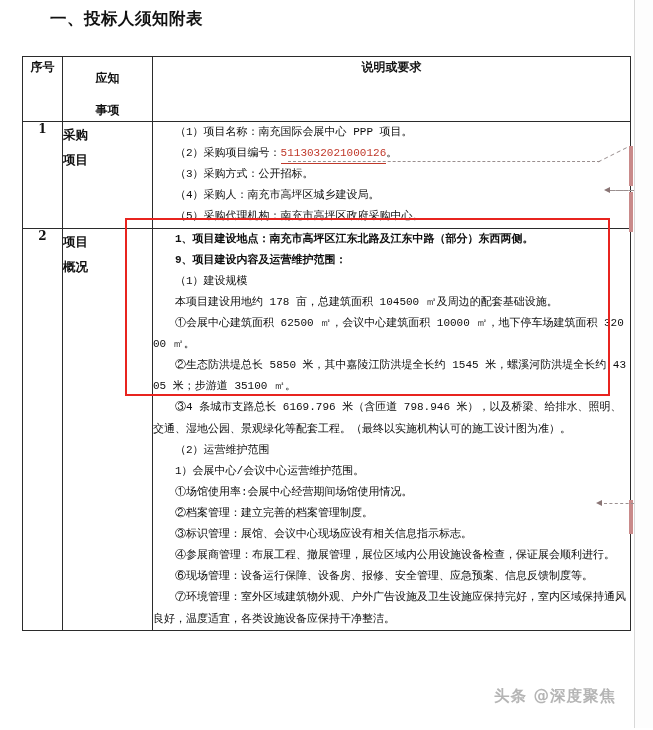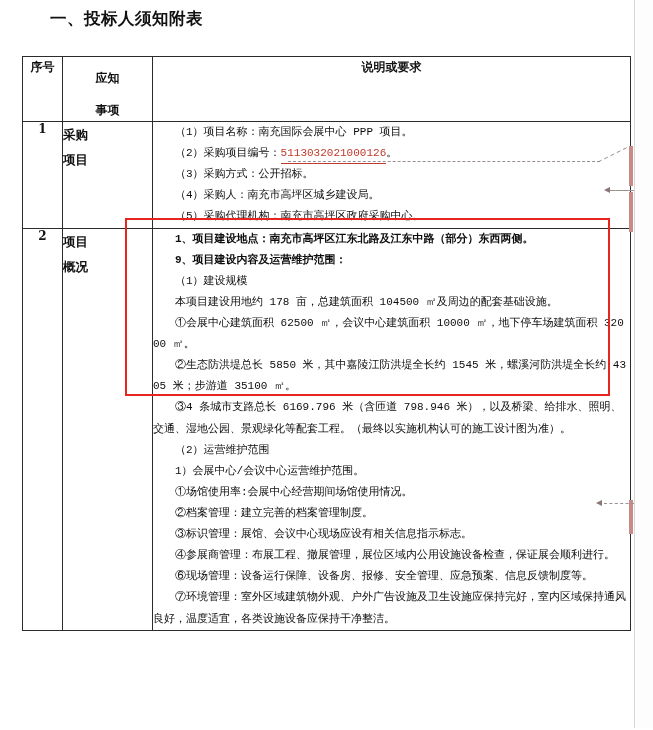--- a/index.html
+++ b/index.html
@@ -270,18 +270,19 @@
   </svg>
 
   <div class="leader" style="left:612px; top:190px; width:20px;"></div>
   <div class="leader" style="left:618px; top:190px; width:14px;"></div>
   <div class="arrow-left" style="left:604px; top:187px;"></div>
   <div class="leader" style="left:610px; top:190px; width:24px;"></div>
 
   <div class="leader" style="left:604px; top:503px; width:30px;"></div>
   <div class="arrow-left" style="left:596px; top:500px;"></div>
 
+  <div class="watermark">头条 @深度聚焦</div>
 
   <div class="page-edge"></div>
   <div class="page-gutter"></div>
 
   <div class="bottom-fade"></div>
 </div>
 
 </body></html>

